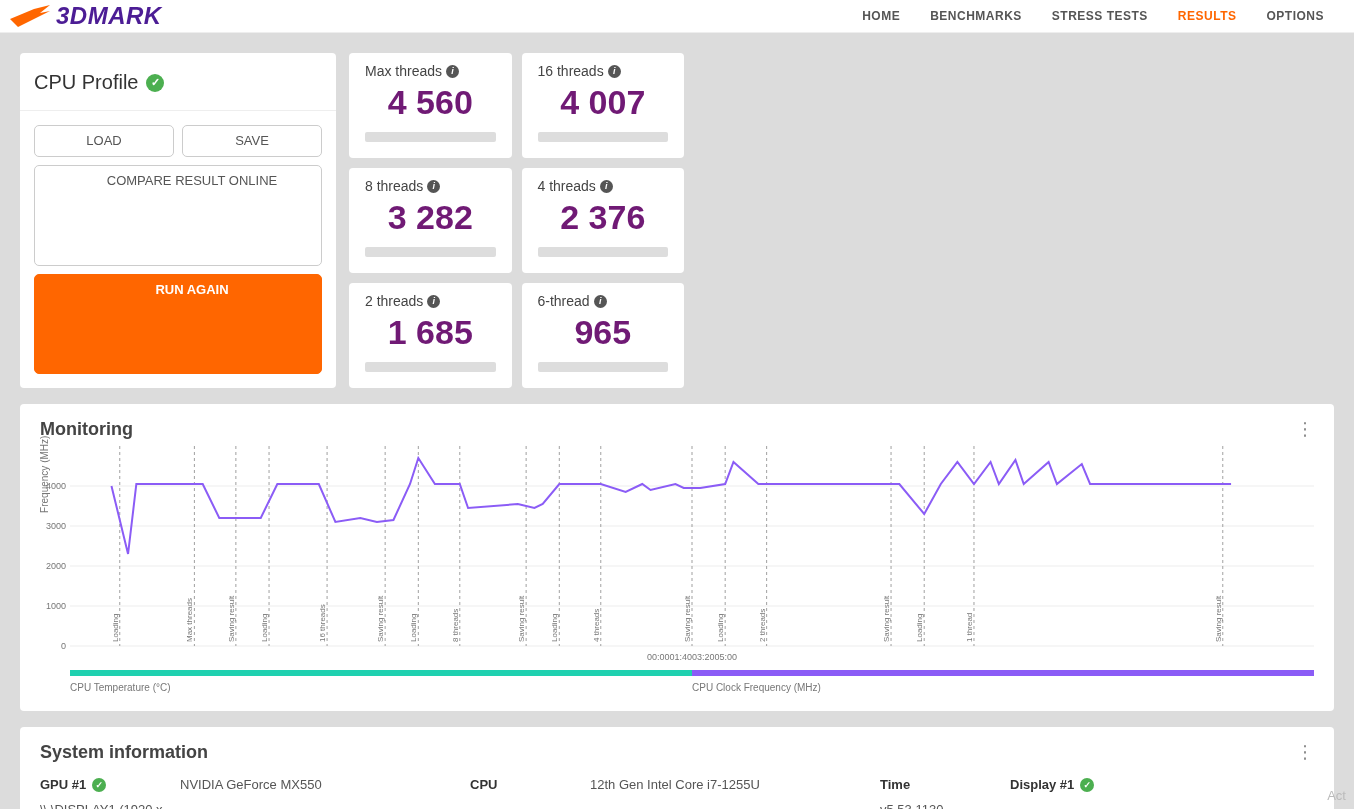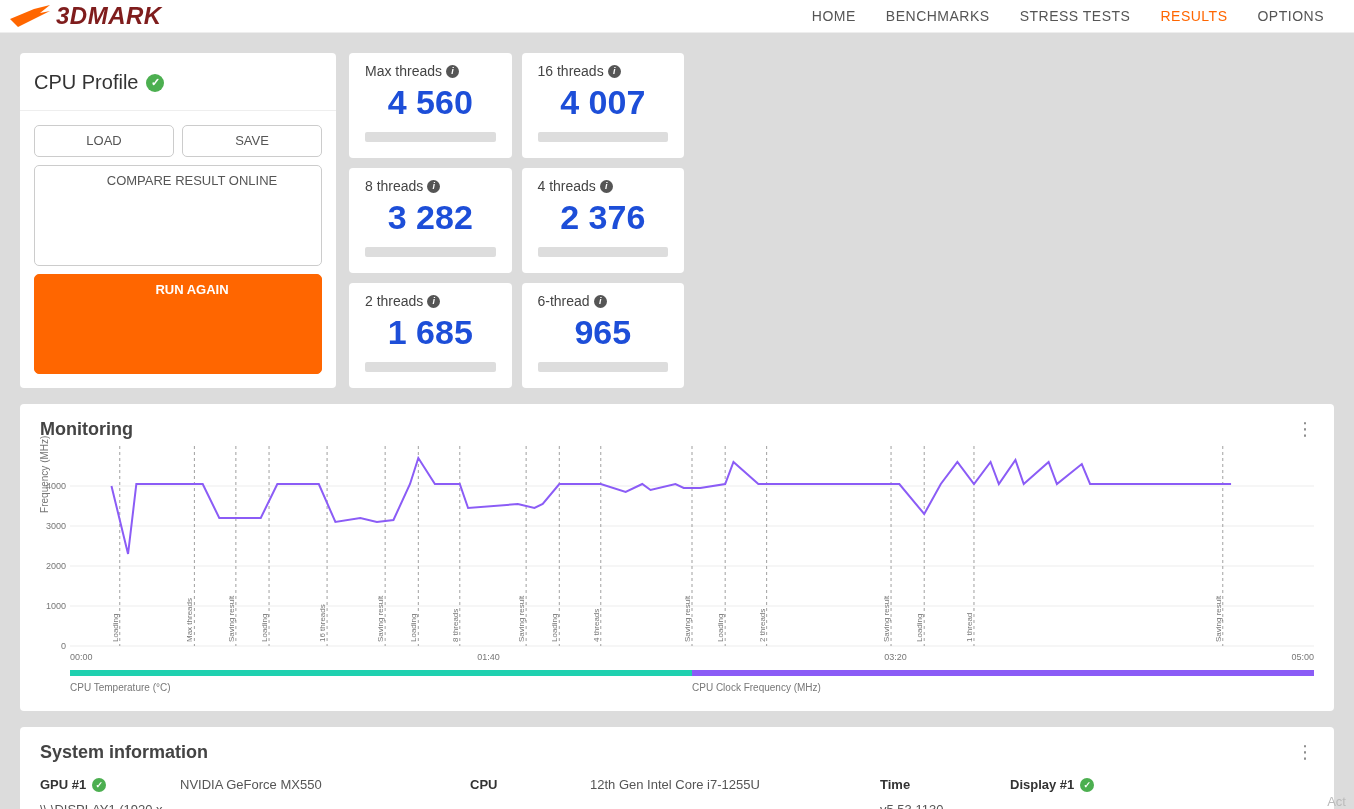--- a/index.html
+++ b/index.html
@@ -1,69 +1,69 @@
 <!DOCTYPE html>
 <html><head>
 <meta charset="utf-8">
 <style>
 * { margin:0; padding:0; box-sizing:border-box; font-family:"Segoe UI",Arial,sans-serif; }
 body { background:#dcdcdc; color:#333; width:1354px; height:809px; overflow:hidden; }
 .topbar { background:#fff; height:33px; display:flex; align-items:center; justify-content:space-between; padding:0 30px 0 10px; border-bottom:1px solid #eee; }
 .logo { display:flex; align-items:center; gap:6px; }
 .logo-swoosh { width:40px; height:22px; }
-.logo-text { font-size:24px; font-weight:800; letter-spacing:0.5px; color:#7f1d1d; font-style:italic }
+.logo-text { font-size:24px; font-weight:800; letter-spacing:0.5px; color:#4c1d95; font-style:italic }
 .nav { display:flex; gap:30px; align-items:center; }
-.nav a { text-decoration:none; color:#555; font-size:14px; font-weight:400; letter-spacing:0.5px; }
+.nav a { text-decoration:none; color:#555; font-size:12px; font-weight:700; letter-spacing:0.5px; }
 .nav a.active { color:#ff6600; }
 .container { padding:20px; display:flex; flex-direction:column; gap:16px; }
 .top-row { display:flex; gap:13px; }
 .card { background:#fff; border-radius:4px; }
 .cpu-profile-card { width:316px; padding:18px 14px 14px 14px; display:flex; flex-direction:column; }
 .title-row { display:flex; align-items:center; gap:8px; font-size:20px; font-weight:500; color:#333; margin-bottom:16px;}
 .verify-icon { width:18px; height:18px; border-radius:50%; background:#4caf50; display:inline-flex; align-items:center; justify-content:center; color:#fff; font-size:11px; font-weight:bold; }
 .hr { border:none; border-top:1px solid #eee; margin:0 -14px 14px -14px; }
 .btn-row { display:flex; gap:8px; margin-bottom:8px; }
 .btn { flex:1; height:32px; border:1px solid #ccc; background:#fff; font-size:13px; color:#555; text-align:center; line-height:30px; cursor:pointer; border-radius:5px; }
 .btn.full { width:100%;padding-left:28px; }
 .btn.primary { background:#ff6600; color:#fff; border-color:#ff6600; font-weight:600; }
 .scores-grid { display:flex; flex-direction:column; gap:10px; width:335px;}
 .score-row { display:flex; gap:10px; }
 .score-card { flex:1; background:#fff; border-radius:4px; padding:10px 16px 16px 16px; }
 .score-label { font-size:14px; color:#444; display:flex; align-items:center; gap:4px; }
 .info-icon { width:13px; height:13px; border-radius:50%; background:#555; color:#fff; display:inline-flex; align-items:center; justify-content:center; font-size:9px; font-weight:bold; font-style:italic;}
-.score-value { font-size:34px; font-weight:700; color:#1d4ed8; text-align:center; margin:4px 0 10px 0; }
+.score-value { font-size:34px; font-weight:700; color:#701a75; text-align:center; margin:4px 0 10px 0; }
 .score-bar { height:10px; background:#ddd; border-radius:2px; width:100%; }
 .hero { flex:1; border-radius:4px; background:radial-gradient(circle at 60% 50%, #e8ff4a 0%, #b8d620 15%, #8a9830 30%, #4a5020 50%, #2a3018 70%, #1a1f10 100%); position:relative; display:flex; align-items:flex-end; justify-content:center; color:#fff; overflow:hidden;}
 .hero::before { content:""; position:absolute; top:-40px; right:30%; width:6px; height:340px; background:linear-gradient(#fffec0,#d8e040); transform:rotate(18deg); box-shadow:0 0 18px 6px rgba(255,255,120,.5);}
 .hero::after { content:""; position:absolute; left:0; right:0; bottom:0; height:100%; background:
    radial-gradient(ellipse 120px 220px at 12% 60%, rgba(30,30,10,.9), transparent 70%),
    radial-gradient(ellipse 120px 220px at 88% 60%, rgba(30,30,10,.9), transparent 70%),
    linear-gradient(transparent 80%, rgba(0,0,0,.45));}
 .hero-title { position:relative; z-index:2; font-size:42px; font-weight:800; letter-spacing:1px; margin-bottom:34px; text-shadow:0 2px 10px rgba(0,0,0,.7); font-style:italic;}
 .hero-ver { font-size:15px; font-weight:600; }
 .monitor-card { background:#fff; border-radius:4px; padding:14px 20px 18px 20px; }
 .monitor-head { display:flex; justify-content:space-between; align-items:center; margin-bottom:6px;}
 .monitor-title { font-size:18px; color:#444; font-weight:700; }
 .kebab { color:#888; font-size:18px; cursor:pointer; user-select:none;}
 .chart-wrap { position:relative; height:200px; margin-left:30px; margin-bottom:6px;}
 .ylabel { position:absolute; left:-26px; top:50%; transform:rotate(-90deg) translateX(50%); transform-origin:left; font-size:10px; color:#777;}
 .chart-svg { width:100%; height:100%; }
 .tick-text { font-size:9px; fill:#777; }
 .vlabel { font-size:8px; fill:#777; }
-.xticks { display:flex; justify-content:space-between; font-size:9px; color:#777; margin-left:30px; margin-top:2px;}
+.xticks { display:flex; justify-content:center; font-size:9px; color:#777; margin-left:30px; margin-top:2px;}
 .legend-bars { display:flex; margin-top:8px; margin-left:30px; height:6px;}
 .legend-bars div { flex:1; }
 .legend-row { display:flex; margin-left:30px; font-size:10px; color:#777; margin-top:6px;}
 .legend-row span { flex:1; }
 .sysinfo-card { background:#fff; border-radius:4px; padding:14px 20px 0 20px; }
 .sysinfo-head { display:flex; justify-content:space-between; align-items:center; margin-bottom:14px;}
 .sysinfo-grid { display:grid; grid-template-columns: 130px 280px 110px 280px 120px auto; row-gap:10px; column-gap:10px; font-size:13px;}
 .sysinfo-grid .lbl { font-weight:600; color:#333; display:flex; align-items:center; gap:6px;}
 .sysinfo-grid .val { color:#555; }
-.watermark { position:fixed; right:8px; bottom:0; color:#bbb; font-size:13px; }
+.watermark { position:fixed; right:8px; bottom:6px; color:#bbb; font-size:13px; }
 </style>
 </head>
 <body>
 
 <div class="topbar">
   <div class="logo">
     <svg class="logo-swoosh" viewBox="0 0 40 22">
         <path d="M0 14 L24 4 L40 0 L30 8 L40 6 L8 22 Z" fill="#ff6600"></path>
       </svg>
     <span class="logo-text">3DMARK</span>

